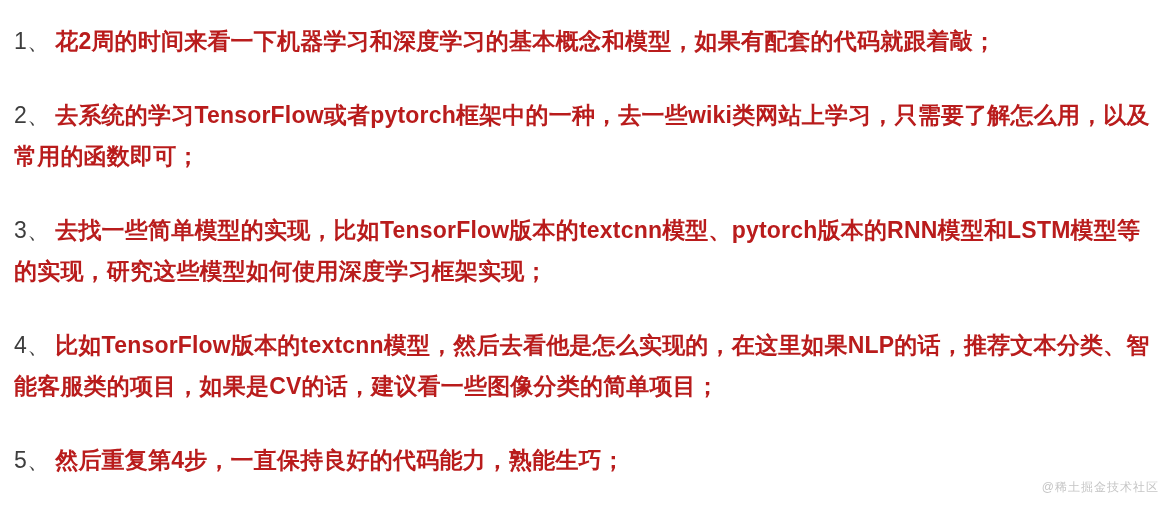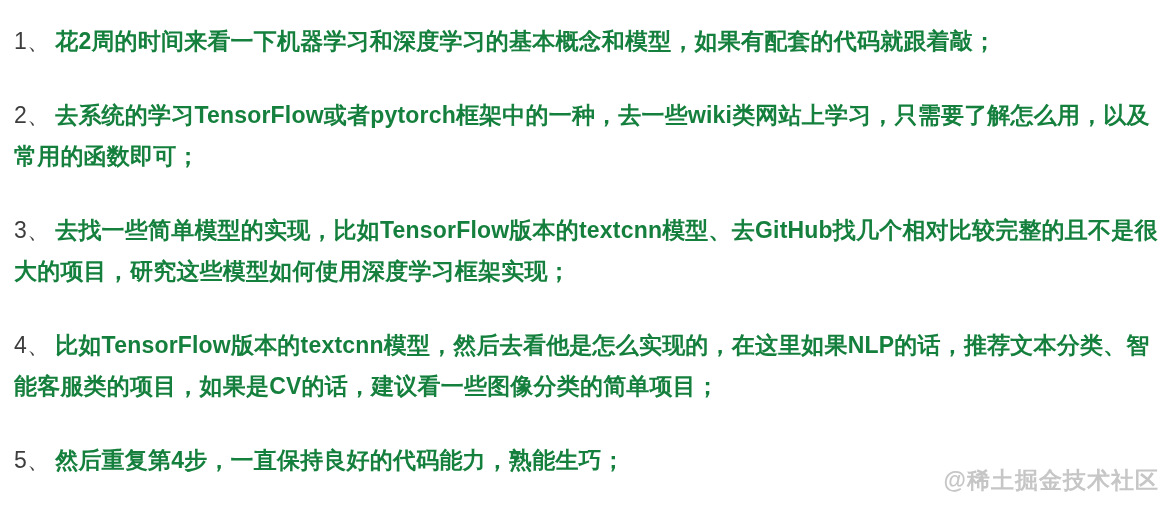--- a/index.html
+++ b/index.html
@@ -33,49 +33,49 @@
   .list-item:last-child {
     margin-bottom: 2px;
   }
   .item-marker {
     font-weight: 400;
     color: #3d3d3d;
     margin-right: 5px;
   }
   .item-text {
     font-weight: 700;
-    color: #15803d;
+    color: #b91c1c;
   }
   .watermark {
     position: absolute;
     right: 15px;
     bottom: 12px;
-    font-size: 23px;
-    font-weight: 700;
+    font-size: 12px;
+    font-weight: 400;
     color: #c6c6c6;
     letter-spacing: 1px;
     user-select: none;
   }
 </style>
 </head>
 <body>
 
 <div class="page">
   <div class="article">
 
     <p class="list-item">
       <span class="item-marker">1、</span><span class="item-text">花2周的时间来看一下机器学习和深度学习的基本概念和模型，如果有配套的代码就跟着敲；</span>
     </p>
 
     <p class="list-item">
       <span class="item-marker">2、</span><span class="item-text">去系统的学习TensorFlow或者pytorch框架中的一种，去一些wiki类网站上学习，只需要了解怎么用，以及常用的函数即可；</span>
     </p>
 
     <p class="list-item">
-      <span class="item-marker">3、</span><span class="item-text">去找一些简单模型的实现，比如TensorFlow版本的textcnn模型、去GitHub找几个相对比较完整的且不是很大的项目，研究这些模型如何使用深度学习框架实现；</span>
+      <span class="item-marker">3、</span><span class="item-text">去找一些简单模型的实现，比如TensorFlow版本的textcnn模型、pytorch版本的RNN模型和LSTM模型等的实现，研究这些模型如何使用深度学习框架实现；</span>
     </p>
 
     <p class="list-item">
       <span class="item-marker">4、</span><span class="item-text">比如TensorFlow版本的textcnn模型，然后去看他是怎么实现的，在这里如果NLP的话，推荐文本分类、智能客服类的项目，如果是CV的话，建议看一些图像分类的简单项目；</span>
     </p>
 
     <p class="list-item">
       <span class="item-marker">5、</span><span class="item-text">然后重复第4步，一直保持良好的代码能力，熟能生巧；</span>
     </p>
 

